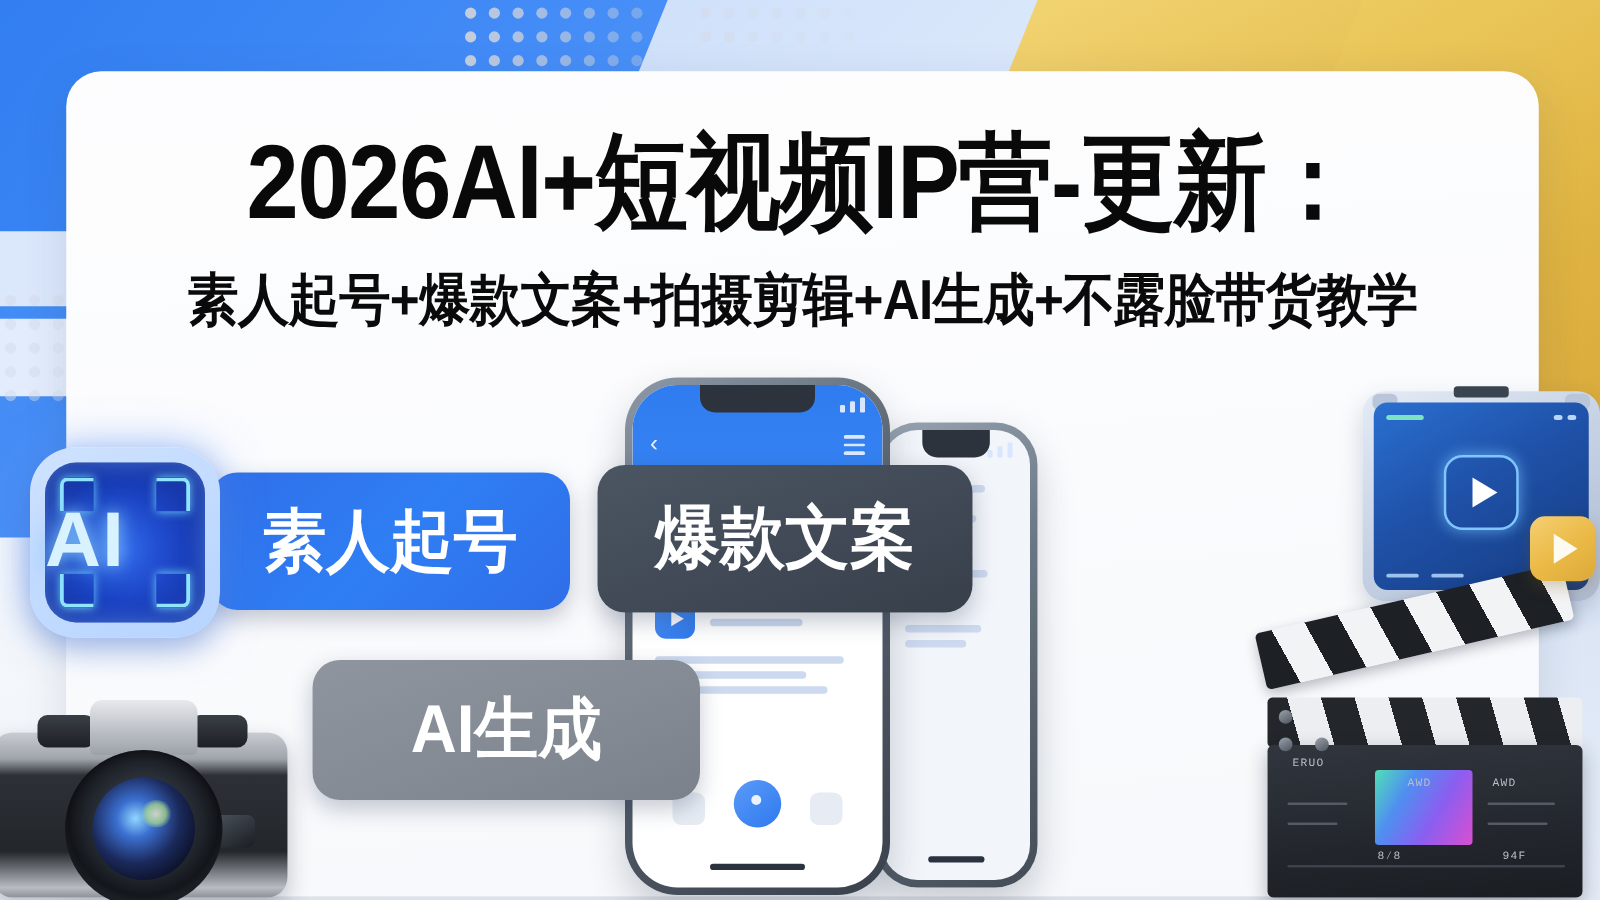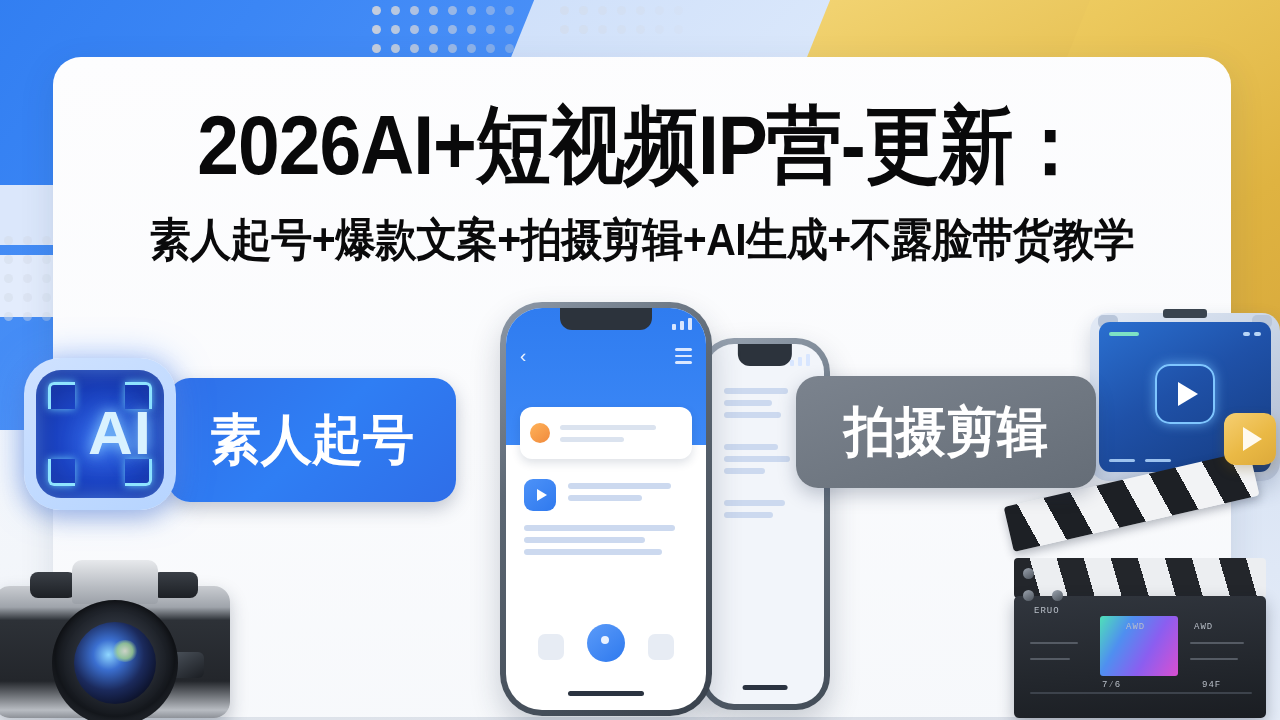--- a/index.html
+++ b/index.html
@@ -285,41 +285,41 @@
     padding:12px;box-sizing:border-box;z-index:8;
     box-shadow:0 0 34px rgba(92,150,255,.55),0 8px 22px rgba(40,70,140,.28);
   }
   .ai-inner{
     width:100%;height:100%;border-radius:25px;
     background:radial-gradient(circle at 50% 55%,#2f63e8 0%,#1b43c2 45%,#12288c 100%);
     position:relative;
     box-shadow:inset 0 0 18px rgba(120,180,255,.5);
   }
   .ai-text{
-    position:absolute;left:0;right:12px;top:50%;transform:translateY(-52%);
-    text-align:right;font-weight:bold;font-size:62px;line-height:62px;
+    position:absolute;left:0;right:0;top:50%;transform:translateY(-52%);
+    text-align:left;font-weight:bold;font-size:62px;line-height:62px;
     color:#d9f2ff;letter-spacing:1px;
     text-shadow:0 0 14px rgba(140,210,255,.95),0 0 28px rgba(90,170,255,.7);
   }
   .brk{position:absolute;width:24px;height:24px;border:3.5px solid #8fe4ff;box-shadow:0 0 8px rgba(120,220,255,.9);}
   .brk.tl{left:12px;top:12px;border-right:none;border-bottom:none;border-top-left-radius:6px;}
   .brk.tr{right:12px;top:12px;border-left:none;border-bottom:none;border-top-right-radius:6px;}
   .brk.bl{left:12px;bottom:12px;border-right:none;border-top:none;border-bottom-left-radius:6px;}
   .brk.br{right:12px;bottom:12px;border-left:none;border-top:none;border-bottom-right-radius:6px;}
 
   
   .tag{
     position:absolute;display:flex;align-items:center;justify-content:center;
     font-weight:bold;border-radius:22px;z-index:7;
     white-space:nowrap;
     box-shadow:0 7px 18px rgba(35,50,80,.26);
   }
   .tag span{transform:scaleY(1.06);}
   #tag-suren{
-    left:168px;top:378px;width:288px;height:124px;
+    left:168px;top:378px;width:288px;height:110px;
     background:linear-gradient(135deg,#2f6fe8 0%,#2f7ef4 50%,#2f6ee8 100%);
     color:#ffffff;font-size:51px;
   }
   #tag-baokuan{
     left:478px;top:372px;width:300px;height:118px;
     background:linear-gradient(160deg,#4c5663 0%,#3f4854 60%,#373f4a 100%);
     color:#ffffff;font-size:52px;
   }
   #tag-paishe{
     left:796px;top:376px;width:300px;height:112px;
@@ -573,35 +573,38 @@
       <div class="pin" style="left:38px;top:-6px"></div>
       <div class="clap-thumb"></div>
       <div class="clap-lbl" style="left:20px;top:10px">ERUO</div>
       <div class="clap-lbl" style="left:180px;top:26px">AWD</div>
       <div class="clap-lbl" style="left:112px;top:26px">AWD</div>
       <div class="clap-rule" style="left:16px;top:46px;width:48px"></div>
       <div class="clap-rule" style="left:176px;top:46px;width:54px"></div>
       <div class="clap-rule" style="left:16px;top:62px;width:40px"></div>
       <div class="clap-rule" style="left:176px;top:62px;width:48px"></div>
       <div class="clap-rule" style="left:16px;top:96px;width:222px;background:#3d434c"></div>
-      <div class="clap-lbl" style="left:88px;top:84px">7⁄6</div>
+      <div class="clap-lbl" style="left:88px;top:84px">8⁄8</div>
       <div class="clap-lbl" style="left:188px;top:84px">94F</div>
     </div>
   </div>
 
   <div class="ai-badge">
     <div class="ai-inner">
       <div class="brk tl"></div>
       <div class="brk tr"></div>
       <div class="brk bl"></div>
       <div class="brk br"></div>
       <div class="ai-text">AI</div>
     </div>
   </div>
 
   <div class="tag" id="tag-suren">
     <span>素人起号</span>
   </div>
-  <div class="tag" id="tag-paishe">
-    <span>拍摄剪辑</span>
+  <div class="tag" id="tag-baokuan">
+    <span>爆款文案</span>
+  </div>
+  <div class="tag" id="tag-aisheng">
+    <span>AI生成</span>
   </div>
 
 </div>
 
 </body></html>

